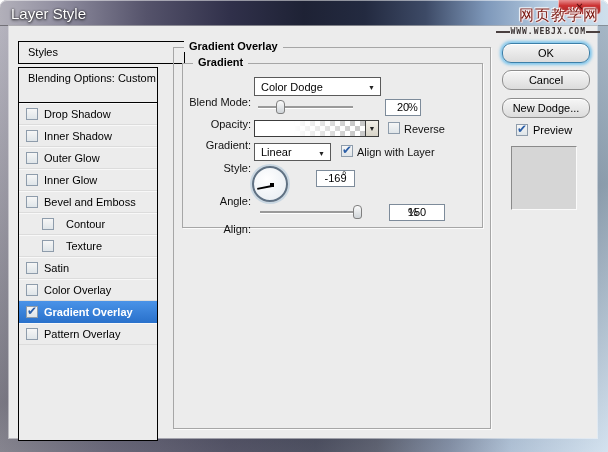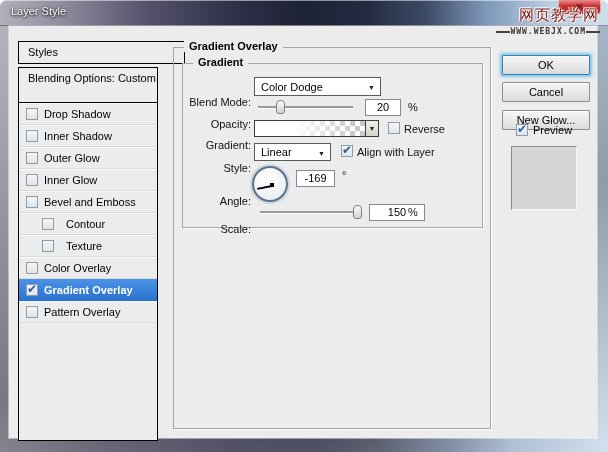--- a/index.html
+++ b/index.html
@@ -7,21 +7,21 @@
     font-family:"Liberation Sans","DejaVu Sans",sans-serif; font-size:11px; color:#000; }
   .window { position:absolute; inset:0; border-radius:7px 7px 0 0;
     background:
       linear-gradient(160deg, rgba(255,255,255,.25), rgba(0,0,0,.25) 60%, rgba(255,255,255,.35)),
       linear-gradient(to right,#a2a0ae 0%,#6a6880 18%,#3a3a54 38%,#242840 52%,#32384e 62%,#5c6e8e 74%,#94aecc 84%,#bcd2e6 100%);
   }
   .titlebar { position:absolute; left:0; top:0; width:608px; height:26px;
     border-radius:7px 7px 0 0; overflow:hidden;
     background:linear-gradient(to right,#b2b0ba 0%,#8f8d9f 10%,#55536b 24%,#30304a 38%,#1e2235 50%,#232a40 60%,#3d4a66 70%,#7e98ba 80%,#b7cde2 90%,#cfdfec 100%);
     box-shadow:inset 0 1px 0 rgba(255,255,255,.5), inset 0 -1px 0 rgba(0,0,0,.35); }
-  .title { position:absolute; left:11px; top:5px; font-size:11px; color:#fff;
+  .title { position:absolute; left:11px; top:5px; font-size:15px; color:#fff;
     text-shadow:0 1px 3px rgba(0,0,0,.9), 0 0 2px rgba(0,0,0,.6); }
   .client { position:absolute; left:9px; top:26px; width:588px; height:412px;
     background:#ececec; box-shadow:0 0 0 1px rgba(255,255,255,.45); }
 
   
   .closebtn { position:absolute; top:0; right:7px; width:43px; height:15px; z-index:5;
     border-radius:0 0 5px 5px; border:1px solid rgba(255,255,255,.55); border-top:none;
     background:linear-gradient(#e89090,#c33 40%,#a02424); color:#5e0e0e;
     font-size:10px; font-weight:bold; text-align:center; line-height:13px; }
   .wm-name { position:absolute; top:6px; right:9px; z-index:6; font-size:15px; font-weight:normal;
@@ -55,21 +55,21 @@
     padding:0 5px; font-weight:bold; white-space:nowrap; }
   .outer { left:164px; top:21px; width:318px; height:382px; }
   .inner { left:173px; top:37px; width:301px; height:165px; }
 
   .flabel { position:absolute; width:80px; text-align:right; color:#111;margin-top:17px; }
   .dropdown { position:absolute; background:#fff; border:1px solid #5a5a5a; display:flex;
     align-items:center; padding-left:6px; }
   .dropdown .arrow { position:absolute; right:5px; top:55%; transform:translateY(-50%);
     font-size:7px; color:#222; }
   .valbox { position:absolute; background:#fff; border:1px solid #7d8b9a; text-align:center;
-    line-height:15px; }
+    line-height:15px;margin-left:20px; }
   .unit { position:absolute; color:#111; }
   .track { position:absolute; height:2px; background:#9a9a9a; box-shadow:0 1px 0 #fff; }
   .thumb { position:absolute; top:-6px; width:9px; height:14px; border:1px solid #7f7f7f;
     border-radius:4px 4px 3px 3px; background:linear-gradient(#fbfbfb,#cfd4d8); }
 
   .gswatch { position:absolute; border:1px solid #3c3c3c; background:#fff; display:flex; }
   .gswatch .grad { flex:1;
     background:
       linear-gradient(to right,#fff 0%,#fff 35%,rgba(255,255,255,0) 90%),
       repeating-conic-gradient(#c9c9c9 0% 25%, #fff 0% 50%);
@@ -79,22 +79,22 @@
 
   .dial { position:absolute; width:36px; height:36px; border-radius:50%;
     border:2px solid #5f7183; background:radial-gradient(circle at 40% 35%,#fff,#e4eaf0);
     box-shadow:0 0 0 2px rgba(160,190,215,.45); }
   .dial .needle { position:absolute; left:18px; top:17px; width:15px; height:2px;
     background:#000; transform-origin:0 50%; transform:rotate(169deg); }
   .dial .dot { position:absolute; left:16px; top:15px; width:4px; height:4px; background:#000; }
 
   
   .btn { position:absolute; left:493px; width:88px; height:20px; border:1px solid #8e8e8e;
-    border-radius:1px; background:linear-gradient(#f6f6f6,#dcdcdc);
-    text-align:center; line-height:18px; box-shadow:inset 0 1px 0 #fff;margin-top:12px; }
+    border-radius:9px; background:linear-gradient(#f6f6f6,#dcdcdc);
+    text-align:center; line-height:18px; box-shadow:inset 0 1px 0 #fff; }
   .btn.default { border-color:#3c7fa8; box-shadow:0 0 3px 2px rgba(92,186,236,.75), inset 0 1px 0 #fff; }
   .preview-row { position:absolute; left:507px; top:98px; display:flex; gap:5px; }
   .thumbnail { position:absolute; left:502px; top:120px; width:66px; height:64px; background:#d6d6d6;
     border:1px solid #8a8a8a; border-right-color:#fafafa; border-bottom-color:#fafafa; }
 </style>
 </head>
 <body>
 
 <div class="window">
   <div class="titlebar">
@@ -139,20 +139,24 @@
         <div class="srow indent">
     <span class="cb"></span>
     <span class="slabel">Contour</span>
   </div>
         <div class="srow indent">
     <span class="cb"></span>
     <span class="slabel">Texture</span>
   </div>
         <div class="srow">
     <span class="cb"></span>
+    <span class="slabel">Satin</span>
+  </div>
+        <div class="srow">
+    <span class="cb"></span>
     <span class="slabel">Color Overlay</span>
   </div>
         <div class="srow selected">
     <span class="cb checked"></span>
     <span class="slabel">Gradient Overlay</span>
   </div>
         <div class="srow">
     <span class="cb"></span>
     <span class="slabel">Pattern Overlay</span>
   </div>
@@ -195,29 +199,29 @@
     <span class="unit" style="left:348px;top:120px">Align with Layer</span>
 
     <span class="flabel" style="left:162px;top:152px">Angle:</span>
     <div class="dial" style="left:243px;top:140px">
       <span class="needle"></span>
       <span class="dot"></span>
     </div>
     <div class="valbox" style="left:287px;top:144px;width:39px;height:17px">-169</div>
     <span class="unit" style="left:333px;top:143px">°</span>
 
-    <span class="flabel" style="left:162px;top:180px">Scale:</span>
+    <span class="flabel" style="left:162px;top:180px">Align:</span>
     <div class="track" style="left:251px;top:185px;width:101px">
       <span class="thumb" id="sc-thumb" style="left: 92%;"></span>
     </div>
     <div class="valbox" style="left:360px;top:178px;width:56px;height:17px">150</div>
     <span class="unit" style="left:399px;top:180px">%</span>
 
     <div class="btn default" style="top:17px">OK</div>
     <div class="btn" style="top:44px">Cancel</div>
-    <div class="btn" style="top:72px">New Glow...</div>
+    <div class="btn" style="top:72px">New Dodge...</div>
     <div class="preview-row">
       <span class="cb checked" id="cb-preview"></span>
       <span>Preview</span>
     </div>
     <div class="thumbnail"></div>
   </div>
 </div>
 
 </body></html>

